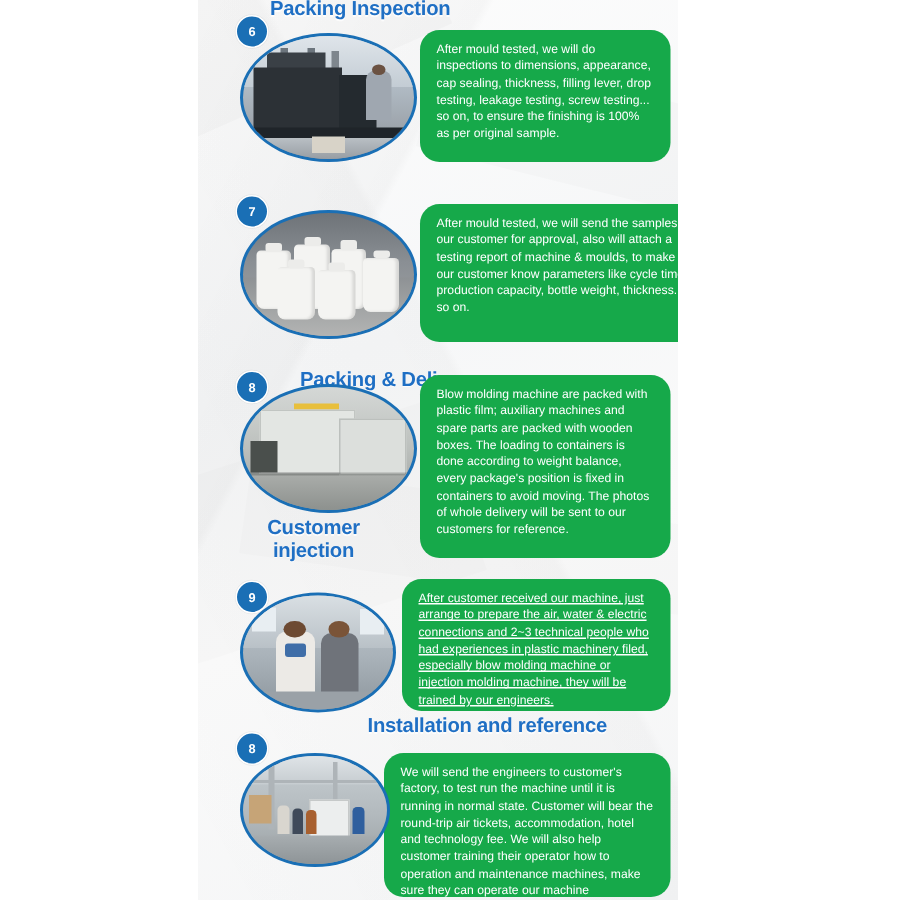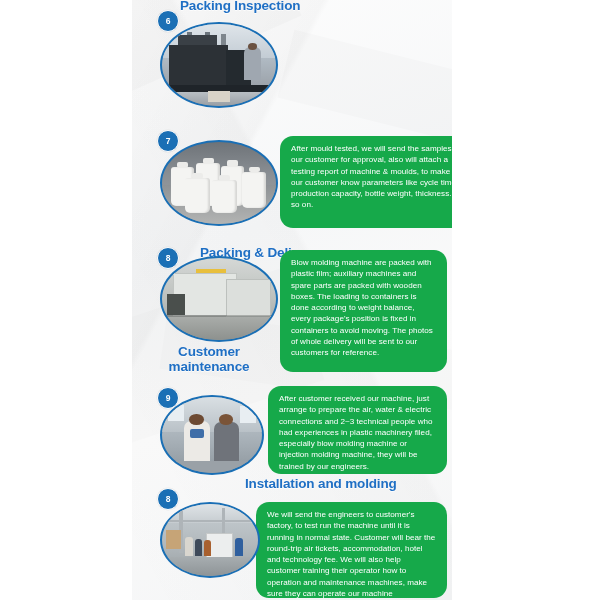--- a/index.html
+++ b/index.html
@@ -206,20 +206,21 @@
           <div class="b mach1"></div>
           <div class="b cab"></div>
           <div class="b man"></div>
             <div class="b head"></div>
           <div class="b belt"></div>
           <div class="b floor"></div>
           <div class="b box"></div>
         </div>
       </div>
 
+      <div class="bubble" style="left:148px;top:20px;width:167px;height:88px;">After mould tested, we will do inspections to dimensions, appearance, cap sealing, thickness, filling lever, drop testing, leakage testing, screw testing... so on, to ensure the finishing is 100% as per original sample.</div>
     </div>
 
     <div class="section" style="top:112px;height:116px;">
 
       <div class="badge" style="left:25px;top:18px;">7</div>
 
       <div class="photo p7" style="left:28px;top:28px;width:118px;height:86px;">
         <div class="scene">
           <div class="b gnd"></div>
           <div class="b bt" style="left:8%;top:30%;width:20%;height:48%;"></div>
@@ -249,21 +250,21 @@
         <div class="scene">
           <div class="b yel"></div>
           <div class="b wrapA"></div>
           <div class="b wrapB"></div>
           <div class="b drk"></div>
           <div class="b sh"></div>
           <div class="b flr"></div>
         </div>
       </div>
 
-      <div class="heading two-line" style="left:22px;top:116px;">Customer maintenance</div>
+      <div class="heading two-line" style="left:22px;top:116px;">Customer injection</div>
 
       <div class="bubble" style="left:148px;top:22px;width:167px;height:122px;">Blow molding machine are packed with plastic film; auxiliary machines and spare parts are packed with wooden boxes. The loading to containers is done according to weight balance, every package's position is fixed in containers to avoid moving. The photos of whole delivery will be sent to our customers for reference.</div>
     </div>
 
     <div class="section" style="top:382px;height:96px;">
       <div class="badge" style="left:25px;top:5px;">9</div>
 
       <div class="photo p9" style="left:28px;top:13px;width:104px;height:80px;">
         <div class="scene">
           <div class="b wl"></div>
@@ -271,25 +272,25 @@
           <div class="b win" style="left:78%;top:12%;width:16%;height:22%;"></div>
           <div class="b m1"></div>
             <div class="b h1"></div>
           <div class="b m2"></div>
             <div class="b h2"></div>
           <div class="b logo"></div>
           <div class="b flr2"></div>
         </div>
       </div>
 
-      <div class="bubble" style="left:136px;top:4px;width:179px;height:88px;">After customer received our machine, just arrange to prepare the air, water &amp; electric connections and 2~3 technical people who had experiences in plastic machinery filed, especially blow molding machine or injection molding machine, they will be trained by our engineers.</div>
+      <div class="bubble" style="left:136px;top:4px;width:179px;height:88px;text-decoration:underline;">After customer received our machine, just arrange to prepare the air, water &amp; electric connections and 2~3 technical people who had experiences in plastic machinery filed, especially blow molding machine or injection molding machine, they will be trained by our engineers.</div>
     </div>
 
     <div class="section" style="top:476px;height:124px;">
-      <div class="heading" style="left:113px;top:1px;">Installation and molding</div>
+      <div class="heading" style="left:113px;top:1px;">Installation and reference</div>
 
       <div class="badge" style="left:25px;top:12px;">8</div>
 
       <div class="photo p10" style="left:28px;top:26px;width:100px;height:76px;">
         <div class="scene">
           <div class="b ceil"></div>
           <div class="b beam" style="left:18%;top:4%;width:4%;height:64%;"></div>
           <div class="b beam" style="left:62%;top:6%;width:4%;height:60%;"></div>
           <div class="b beam" style="left:0;top:22%;width:100%;height:3%;"></div>
           <div class="b crt"></div>

